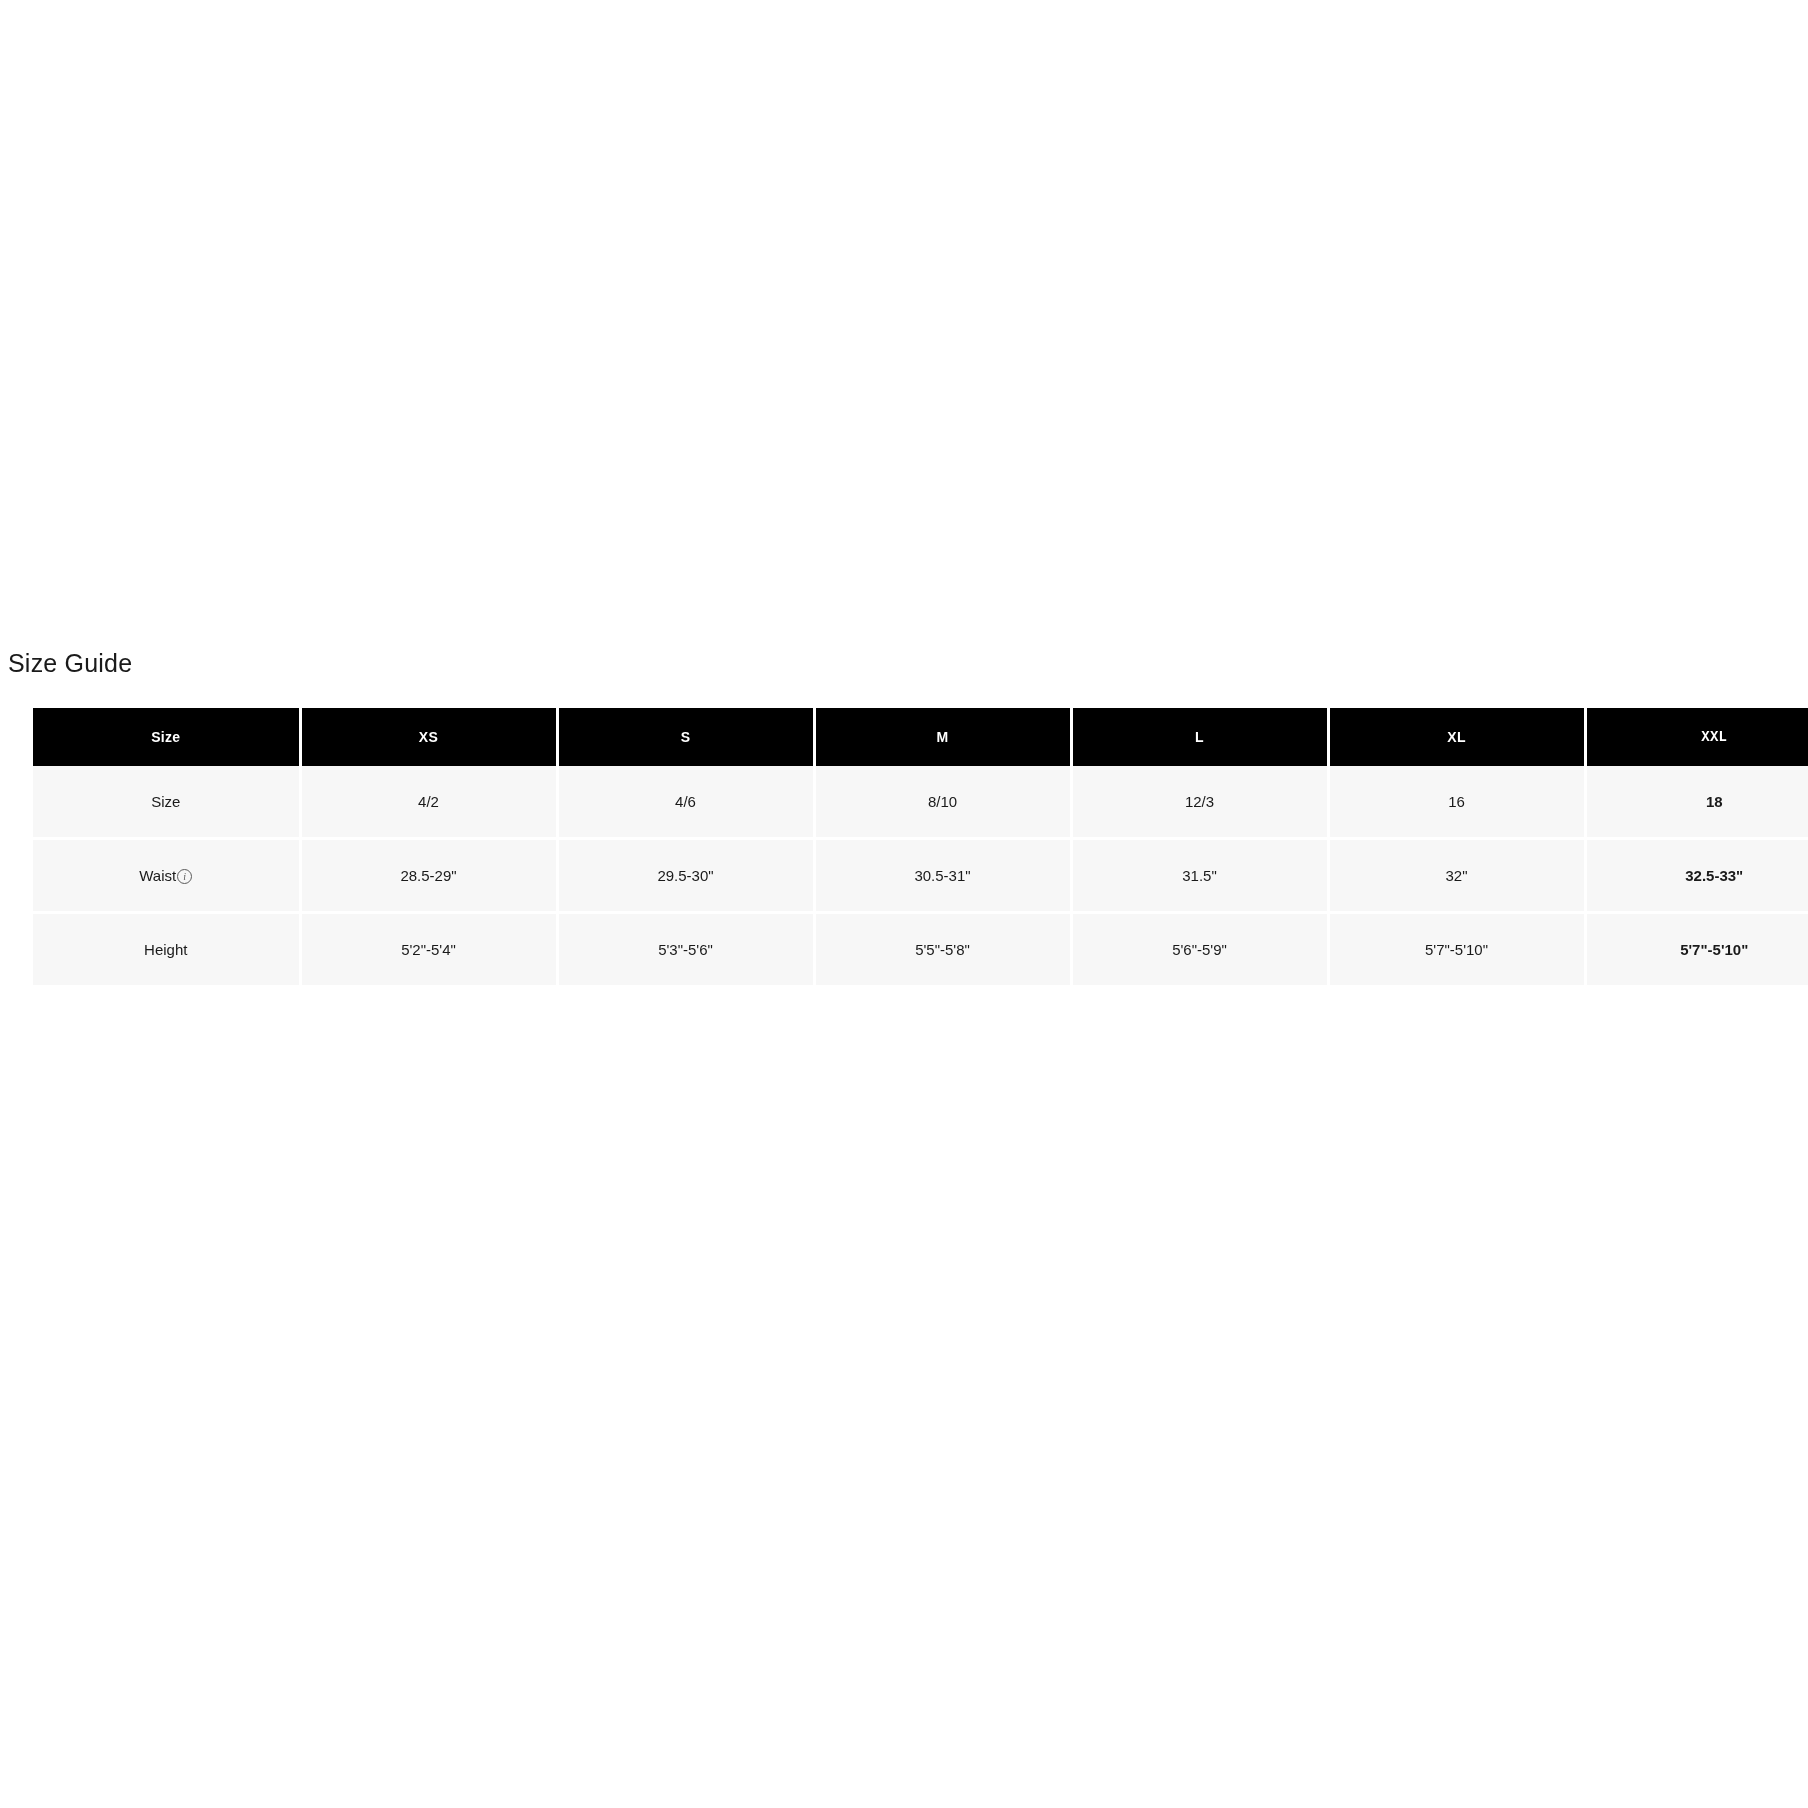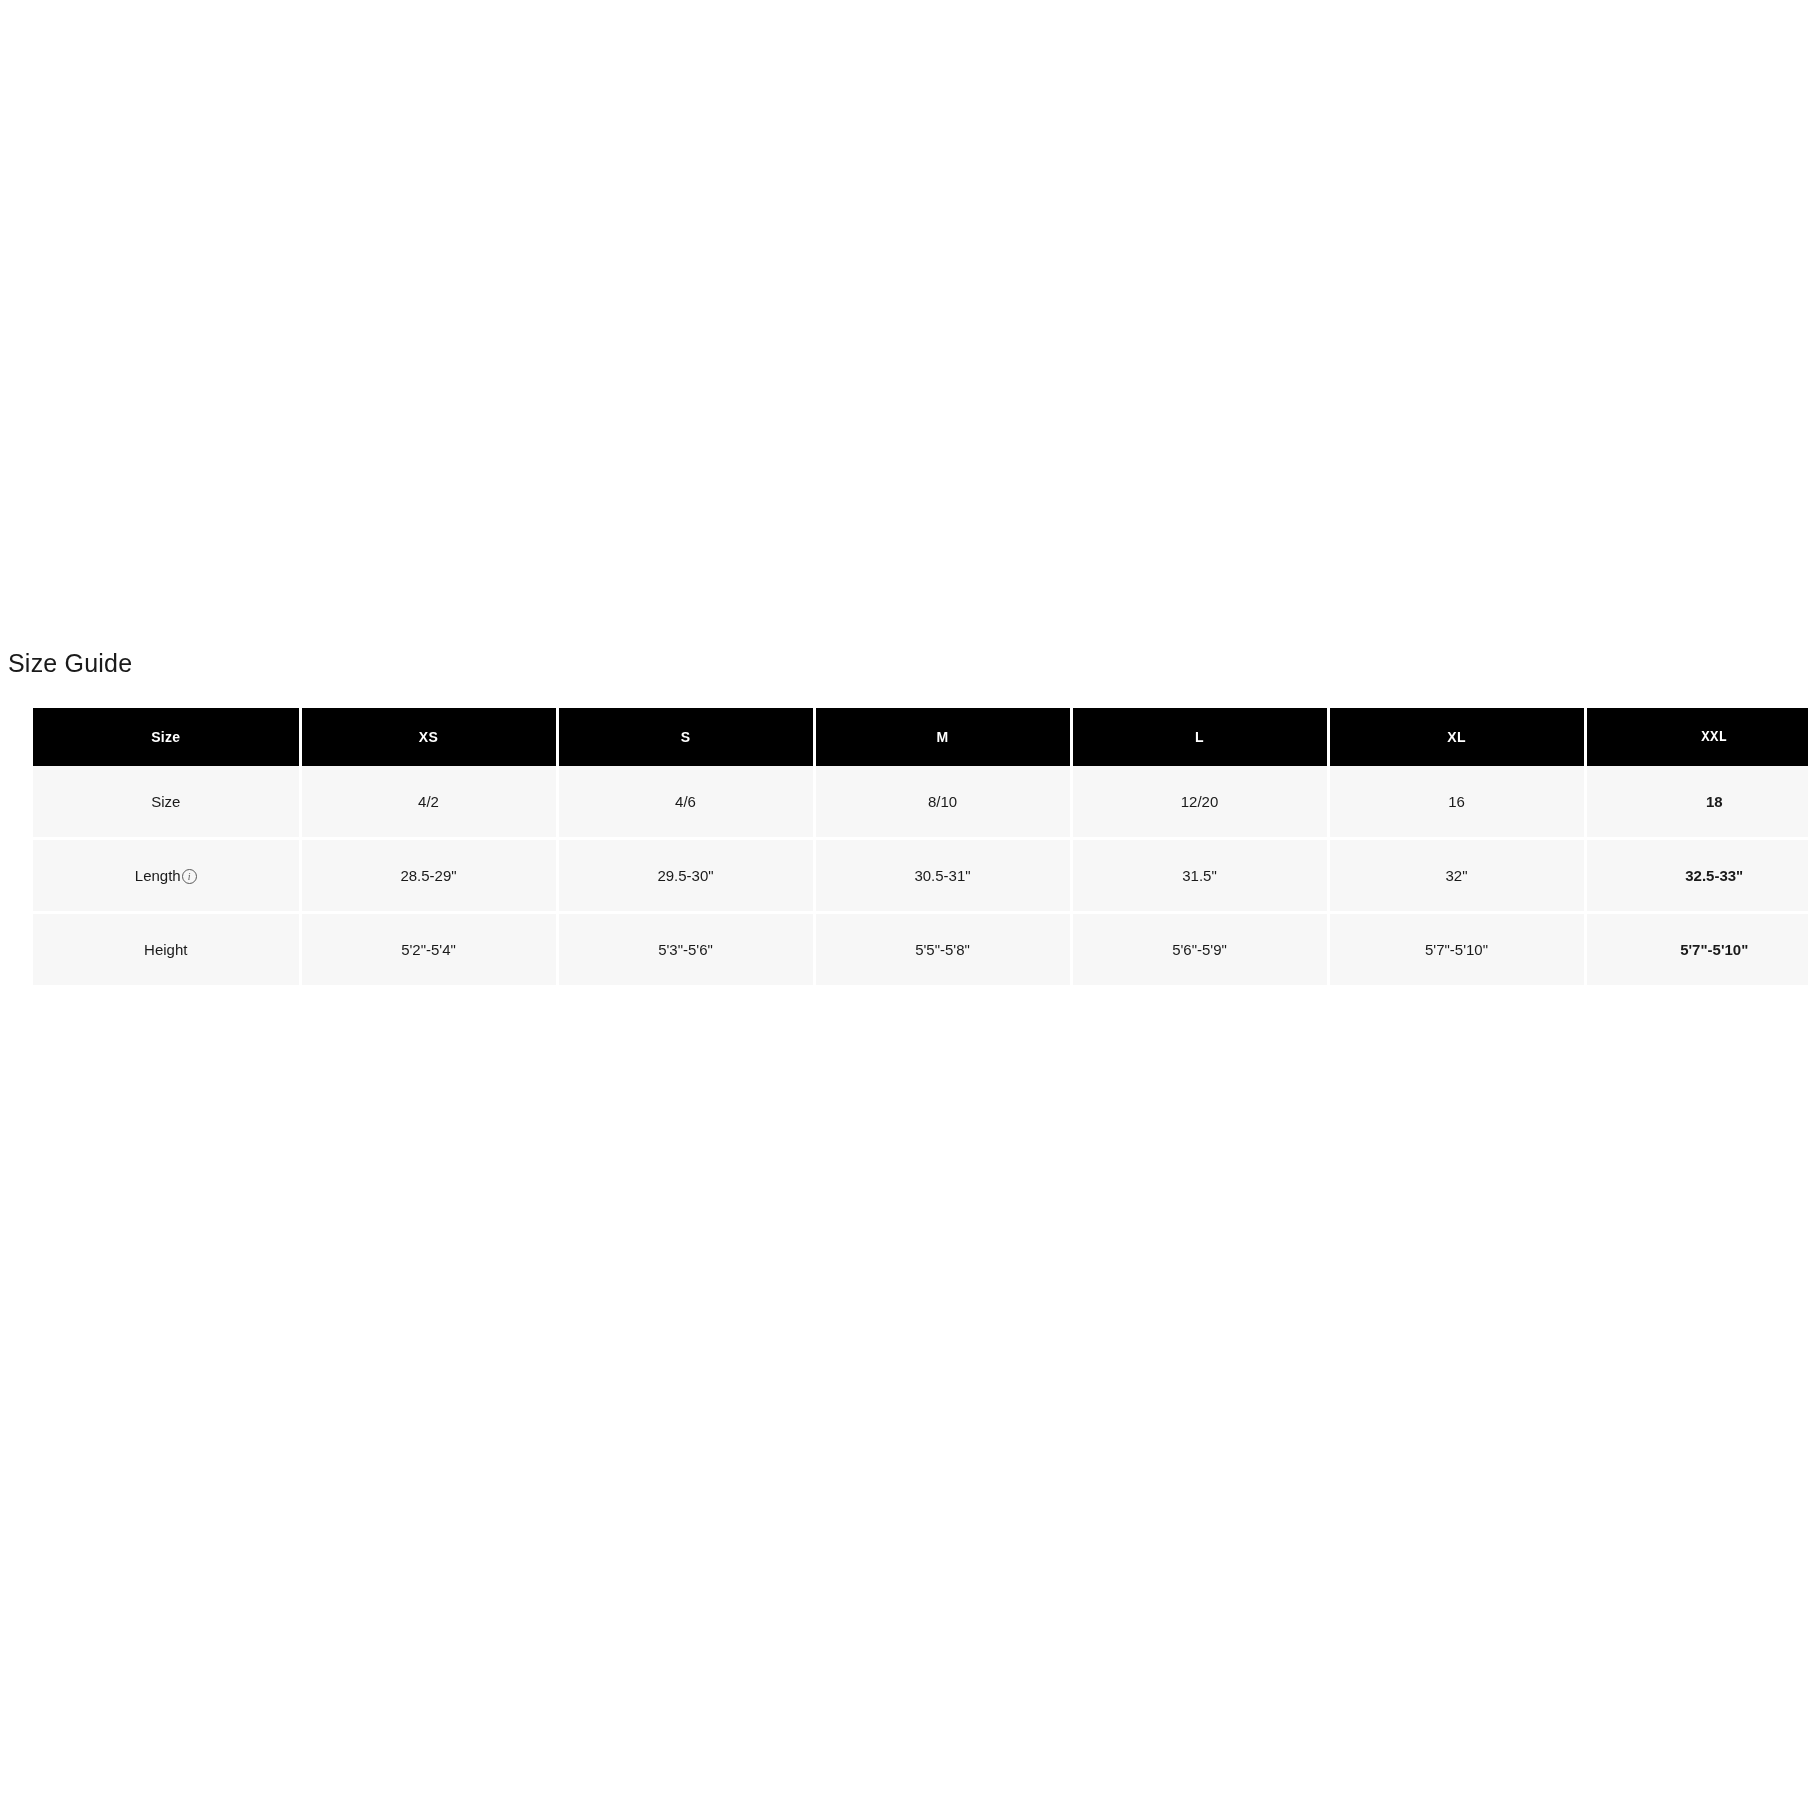--- a/index.html
+++ b/index.html
@@ -133,30 +133,30 @@
 
         <tr>
           <td>
             <span class="cell-with-info">
               <span>Size</span>
             </span>
           </td>
           <td>4/2</td>
           <td>4/6</td>
           <td>8/10</td>
-          <td>12/20</td>
+          <td>12/3</td>
           <td>16</td>
           <td>18</td>
         </tr>
 
 
         <tr>
           <td>
             <span class="cell-with-info">
-              <span>Length</span>
+              <span>Waist</span>
                 <span class="info-icon">i</span>
             </span>
           </td>
           <td>28.5-29"</td>
           <td>29.5-30"</td>
           <td>30.5-31"</td>
           <td>31.5"</td>
           <td>32"</td>
           <td>32.5-33"</td>
         </tr>

